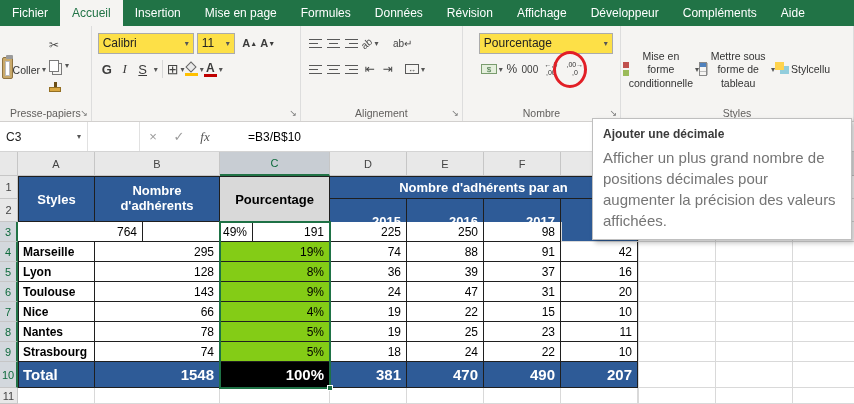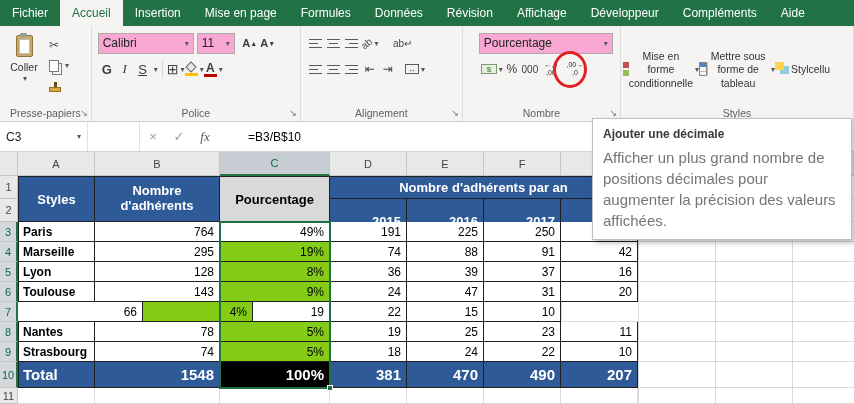--- a/index.html
+++ b/index.html
@@ -12,26 +12,26 @@
   .tab.active { background: #f5f4f2; color: #217346; }
 
   
   .ribbon { height: 96px; background: #f5f4f2; border-bottom: 1px solid #d2d0ce; display: flex; position: relative; }
   .group { position: relative; height: 100%; border-right: 1px solid #ddd; padding: 4px 2px 16px; }
   .glabel { position: absolute; bottom: 2px; left: 0; right: 0; text-align: center; font-size: 10.5px; color: #605e5c; white-space: nowrap; }
   .launcher { position: absolute; bottom: 3px; right: 3px; font-size: 9px; color: #777; line-height: 1; }
   .rrow { display: flex; align-items: center; height: 26px; padding: 0 4px; }
   .btn { display: inline-flex; align-items: center; justify-content: center; min-width: 18px; height: 22px; border-radius: 2px; color: #3b3b3b; font-size: 12px; }
   .arr { font-size: 8px; color: #555; margin-left: 2px; }
-  .combo { background: #f9a8d4; border: 1px solid #ababab; height: 21px; display: flex; align-items: center; font-size: 12px; color: #222; padding: 0 4px; }
+  .combo { background: #fde047; border: 1px solid #ababab; height: 21px; display: flex; align-items: center; font-size: 12px; color: #222; padding: 0 4px; }
   .combo .arr { margin-left: auto; padding-left: 3px; }
 
   
   .g-clip { width: 95px; display: flex; }
-  .bigbtn { display: flex; flex-direction: column; align-items: center; width: 44px; padding-top: 5px; font-size: 10.5px; color: #333; text-align: center; line-height: 1.2; }
+  .bigbtn { display: flex; flex-direction: row; align-items: center; width: 44px; padding-top: 5px; font-size: 10.5px; color: #333; text-align: center; line-height: 1.2; }
   .clipboard { position: relative; width: 17px; height: 22px; background: #c9a96a; border: 1px solid #8f7340; border-radius: 2px; margin-bottom: 4px; }
   .clipboard::before { content: ""; position: absolute; left: 2px; top: 3px; right: 2px; bottom: 2px; background: #fff; border: 1px solid #bbb; }
   .clipboard::after { content: ""; position: absolute; left: 3px; top: -3px; width: 7px; height: 4px; background: #9b9b9b; border-radius: 1px; }
   .minicol { display: flex; flex-direction: column; justify-content: flex-start; padding-top: 4px; }
   .minibtn { height: 21px; display: flex; align-items: center; padding: 0 3px; font-size: 12px; color: #444; }
   .icon-copy { width: 10px; height: 12px; border: 1px solid #7a7a7a; background: #fff; box-shadow: 3px 3px 0 -1px #f5f4f2, 3px 3px 0 0 #7a7a7a; margin-right: 4px; }
   .icon-brush { position: relative; width: 12px; height: 5px; background: #d9a741; border: 1px solid #946f23; margin-top: 6px; }
   .icon-brush::after { content: ""; position: absolute; left: 4px; top: -6px; width: 3px; height: 5px; background: #6b4e16; }
 
   
@@ -237,21 +237,20 @@
           <span class="arr">▾</span>
         </div>
         <div class="btn">
           <span class="acolor">
               <span>A</span>
               <span class="cbar" style="background:#c00000"></span>
             </span>
           <span class="arr">▾</span>
         </div>
       </div>
-      <div class="glabel">Police</div>
       <div class="launcher">↘</div>
     </div>
 
     <div class="group g-align">
       <div class="rrow">
         <div class="btn">
             <span class="lni"></span>
           </div>
         <div class="btn">
             <span class="lni c"></span>
@@ -386,21 +385,20 @@
         </div>
       </div>
       <div class="xfill2">
           <div></div>
           <div></div>
         </div>
     </div>
 
     <div class="drow">
       <div class="rh sel">3</div>
-      <div class="tc city">Paris</div>
       <div class="tc valB">764</div>
       <div class="tc pctC active">49%</div>
       <div class="tc yv">191</div>
       <div class="tc yv">225</div>
       <div class="tc yv">250</div>
       <div class="tc yv">98</div>
       <div class="xfill"></div>
     </div>
 
     <div class="drow">
@@ -434,20 +432,21 @@
       <div class="tc pctC">9%</div>
       <div class="tc yv">24</div>
       <div class="tc yv">47</div>
       <div class="tc yv">31</div>
       <div class="tc yv">20</div>
       <div class="xfill"></div>
     </div>
 
     <div class="drow">
       <div class="rh sel">7</div>
+      <div class="tc city">Nice</div>
       <div class="tc valB">66</div>
       <div class="tc pctC">4%</div>
       <div class="tc yv">19</div>
       <div class="tc yv">22</div>
       <div class="tc yv">15</div>
       <div class="tc yv">10</div>
       <div class="xfill"></div>
     </div>
 
     <div class="drow">

